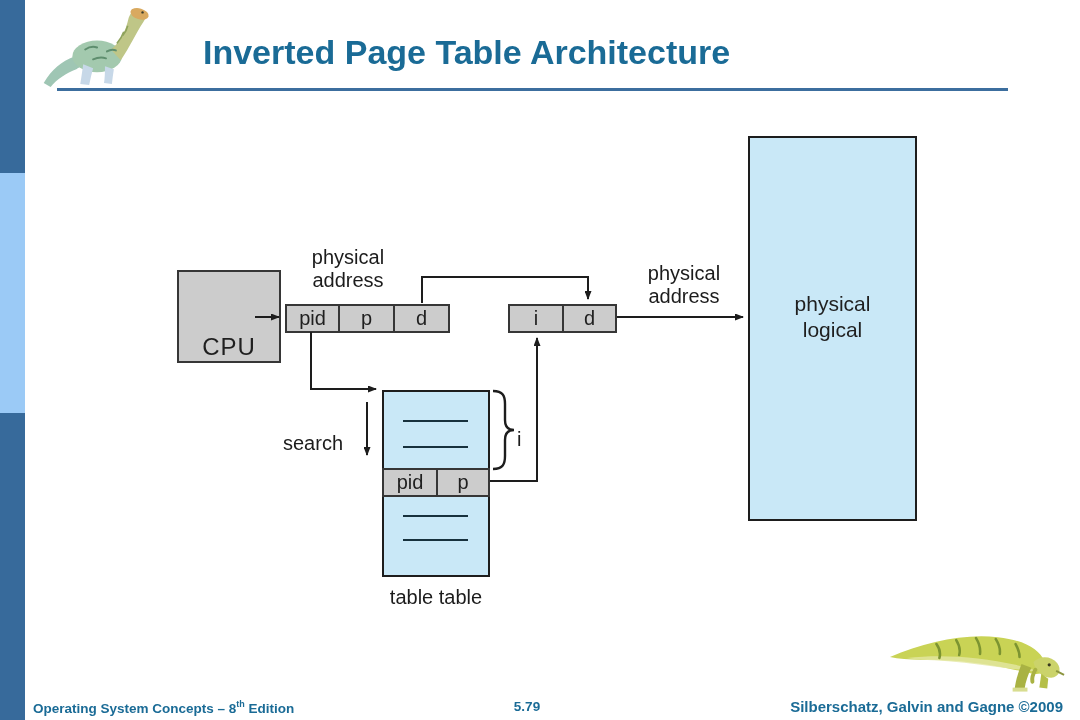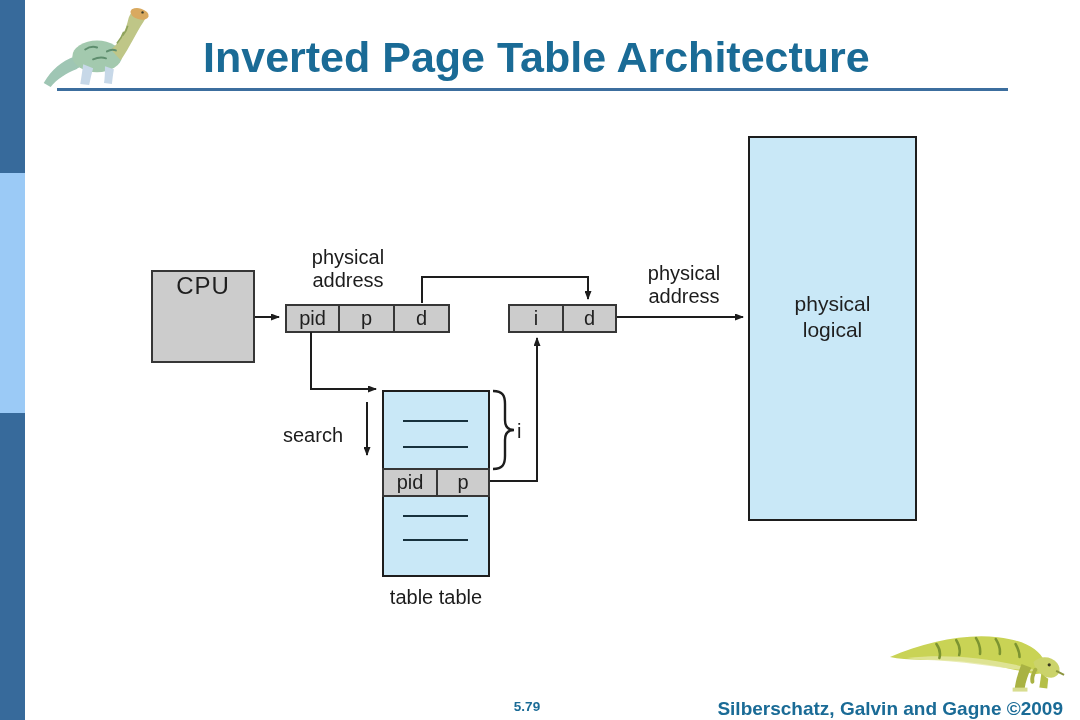--- a/index.html
+++ b/index.html
@@ -10,32 +10,32 @@
   
   .bar{position:absolute;left:0;width:25px;}
   .bar-top{top:0;height:173px;background:var(--bar-dark);}
   .bar-mid{top:173px;height:240px;background:var(--bar-light);}
   .bar-bot{top:413px;height:307px;background:var(--bar-dark);}
 
   
   .dino-logo{position:absolute;left:33px;top:4px;width:140px;height:84px;}
   .title{
     position:absolute;left:203px;top:33px;width:830px;margin:0;
-    font-size:43px;font-weight:bold;color:var(--accent);letter-spacing:0px;white-space:nowrap;
+    font-size:34px;font-weight:bold;color:var(--accent);letter-spacing:0px;white-space:nowrap;
   }
   .title-rule{position:absolute;left:57px;top:88px;width:951px;height:3px;background:var(--rule);}
 
   
   .lbl{position:absolute;font-size:20px;line-height:23px;color:#1c1c1c;text-align:center;}
-  .lbl.left{text-align:right;}
+  .lbl.left{text-align:right;margin-top:8px;}
 
   
   .graybox{
     position:absolute;background:var(--box-gray);border:2px solid #363636;box-sizing:border-box;
-    display:flex;align-items:flex-start;justify-content:center;
+    display:flex;align-items:flex-end;justify-content:center;margin-left:26px;
   }
   .cpu{left:151px;top:270px;width:104px;height:93px;font-size:24px;letter-spacing:1px;}
   .cellrow{
     position:absolute;display:flex;background:var(--box-gray);border:2px solid #363636;
     box-sizing:border-box;height:29px;
   }
   .cellrow .cell{
     display:flex;align-items:center;justify-content:center;
     font-size:20px;border-right:2px solid #363636;box-sizing:border-box;
   }
@@ -67,21 +67,21 @@
   .ptrow .c1{width:54px;}
   .ptrow .c2{flex:1;}
 
   
   .wires{position:absolute;left:0;top:0;width:1080px;height:720px;pointer-events:none;}
 
   
   .footer-left{position:absolute;left:33px;top:699px;font-size:13.5px;font-weight:bold;color:var(--accent);white-space:nowrap;}
   .footer-left sup{font-size:9px;}
   .footer-page{position:absolute;left:467px;top:699px;width:120px;text-align:center;font-size:13.5px;font-weight:bold;color:var(--accent);}
-  .footer-right{position:absolute;right:17px;top:698px;font-size:19px;font-weight:bold;color:var(--accent);white-space:nowrap;}
+  .footer-right{position:absolute;right:17px;top:698px;font-size:15px;font-weight:bold;color:var(--accent);white-space:nowrap;}
   .dino-footer{position:absolute;left:887px;top:612px;width:183px;height:82px;}
 </style>
 </head>
 <body>
 
 <div class="slide">
 
   <div class="bar bar-top"></div>
   <div class="bar bar-mid"></div>
   <div class="bar bar-bot"></div>
@@ -160,20 +160,23 @@
       <path d="M255,317 H279" marker-end="url(#ah)"></path>
       <path d="M422,303 V277 H588 V299" marker-end="url(#ah)"></path>
       <path d="M617,317 H743" marker-end="url(#ah)"></path>
       <path d="M311,332 V389 H376" marker-end="url(#ah)"></path>
       <path d="M367,402 V455" marker-end="url(#ah)"></path>
       <path d="M490,481 H537 V338" marker-end="url(#ah)"></path>
       <path d="M493,391 C503,391 505,396 505,404 L505,420 C505,427 508,430 514,430 C508,430 505,433 505,440 L505,456 C505,464 503,469 493,469" stroke-width="2.4"></path>
     </g>
   </svg>
 
+  <div class="footer-left">
+    <span>Operating System Concepts – 8</span><sup>th</sup><span> Edition</span>
+  </div>
   <div class="footer-page">5.79</div>
   <div class="footer-right">Silberschatz, Galvin and Gagne ©2009</div>
 
   <svg class="dino-footer" viewBox="0 0 185 82">
     <path d="M3,45 C38,30 78,21 112,25 C140,28 154,38 159,49 C163,57 157,64 148,62 C130,58 104,52 72,49 C46,47 20,49 3,45 Z" fill="#C9D355"></path>
     <path d="M20,46 C55,42 95,45 130,53 C142,56 150,58 152,60 C130,58 100,53 70,50 C48,48 32,48 20,46 Z" fill="#E3E7A2" opacity="0.8"></path>
     <path d="M50,32 q5,7 3,14 M70,28 q5,8 3,15 M90,26 q5,8 4,16 M110,27 q5,8 4,15 M130,32 q4,7 4,13" stroke="#7C9431" stroke-width="2.6" fill="none" stroke-linecap="round"></path>
     <path d="M136,52 C132,62 130,70 129,78 L139,78 C140,70 143,62 146,56 Z" fill="#A9B243"></path>
     <path d="M127,76 l15,0 l0,4 l-15,0 z" fill="#D8DD90"></path>
     <path d="M148,50 C155,43 166,44 172,51 C177,58 174,65 166,66 C158,66 150,60 148,50 Z" fill="#CBD36A"></path>

